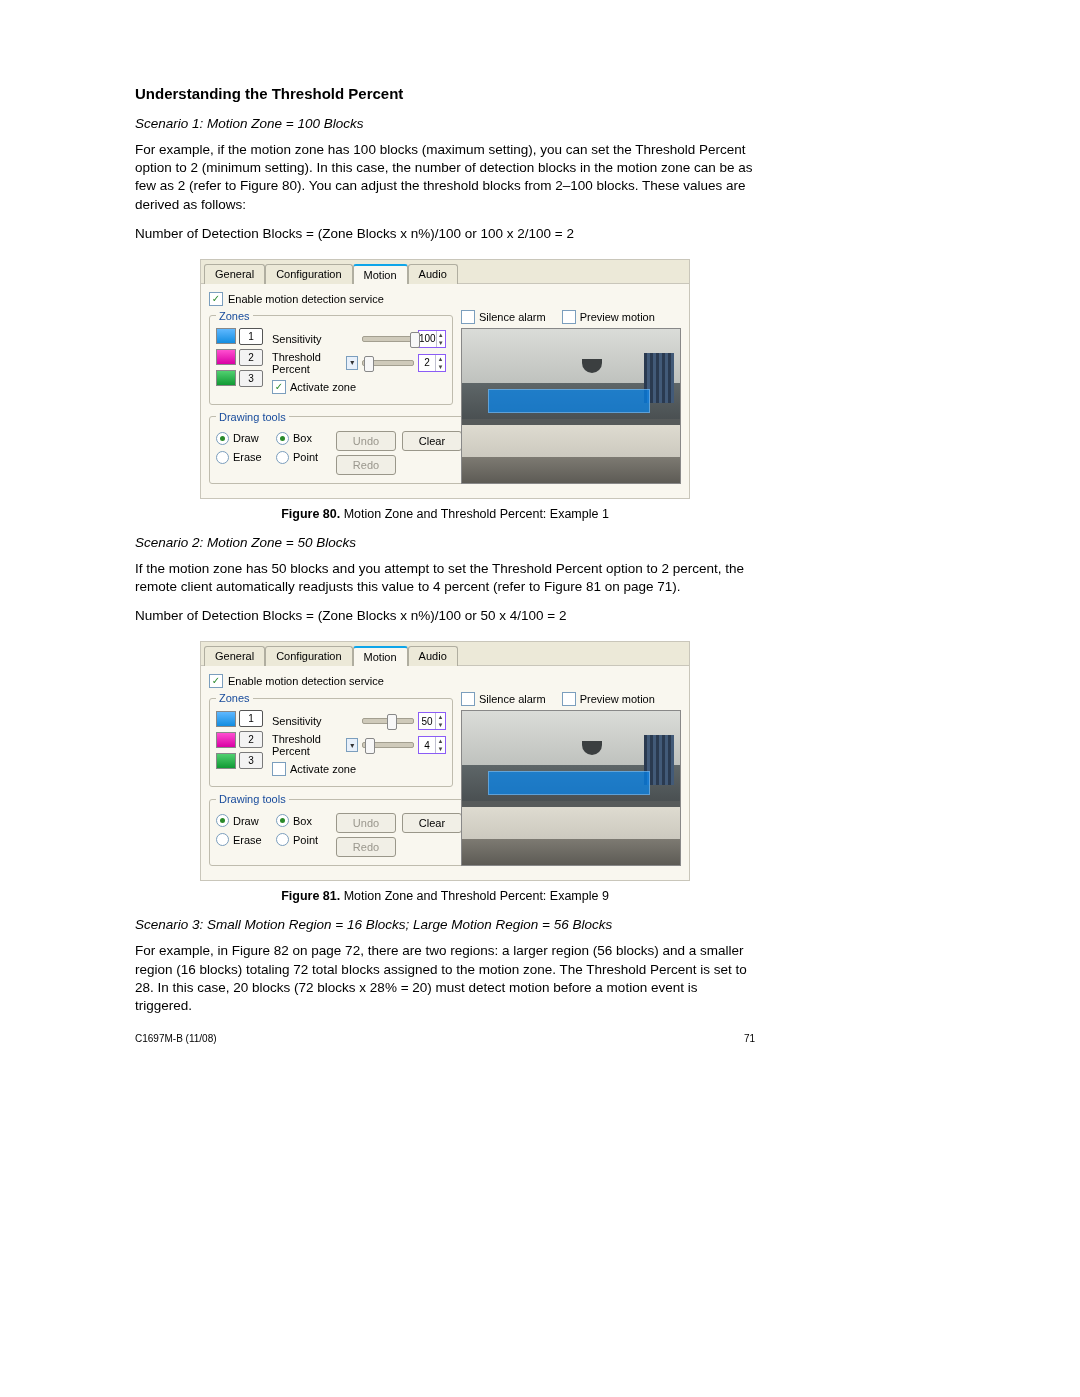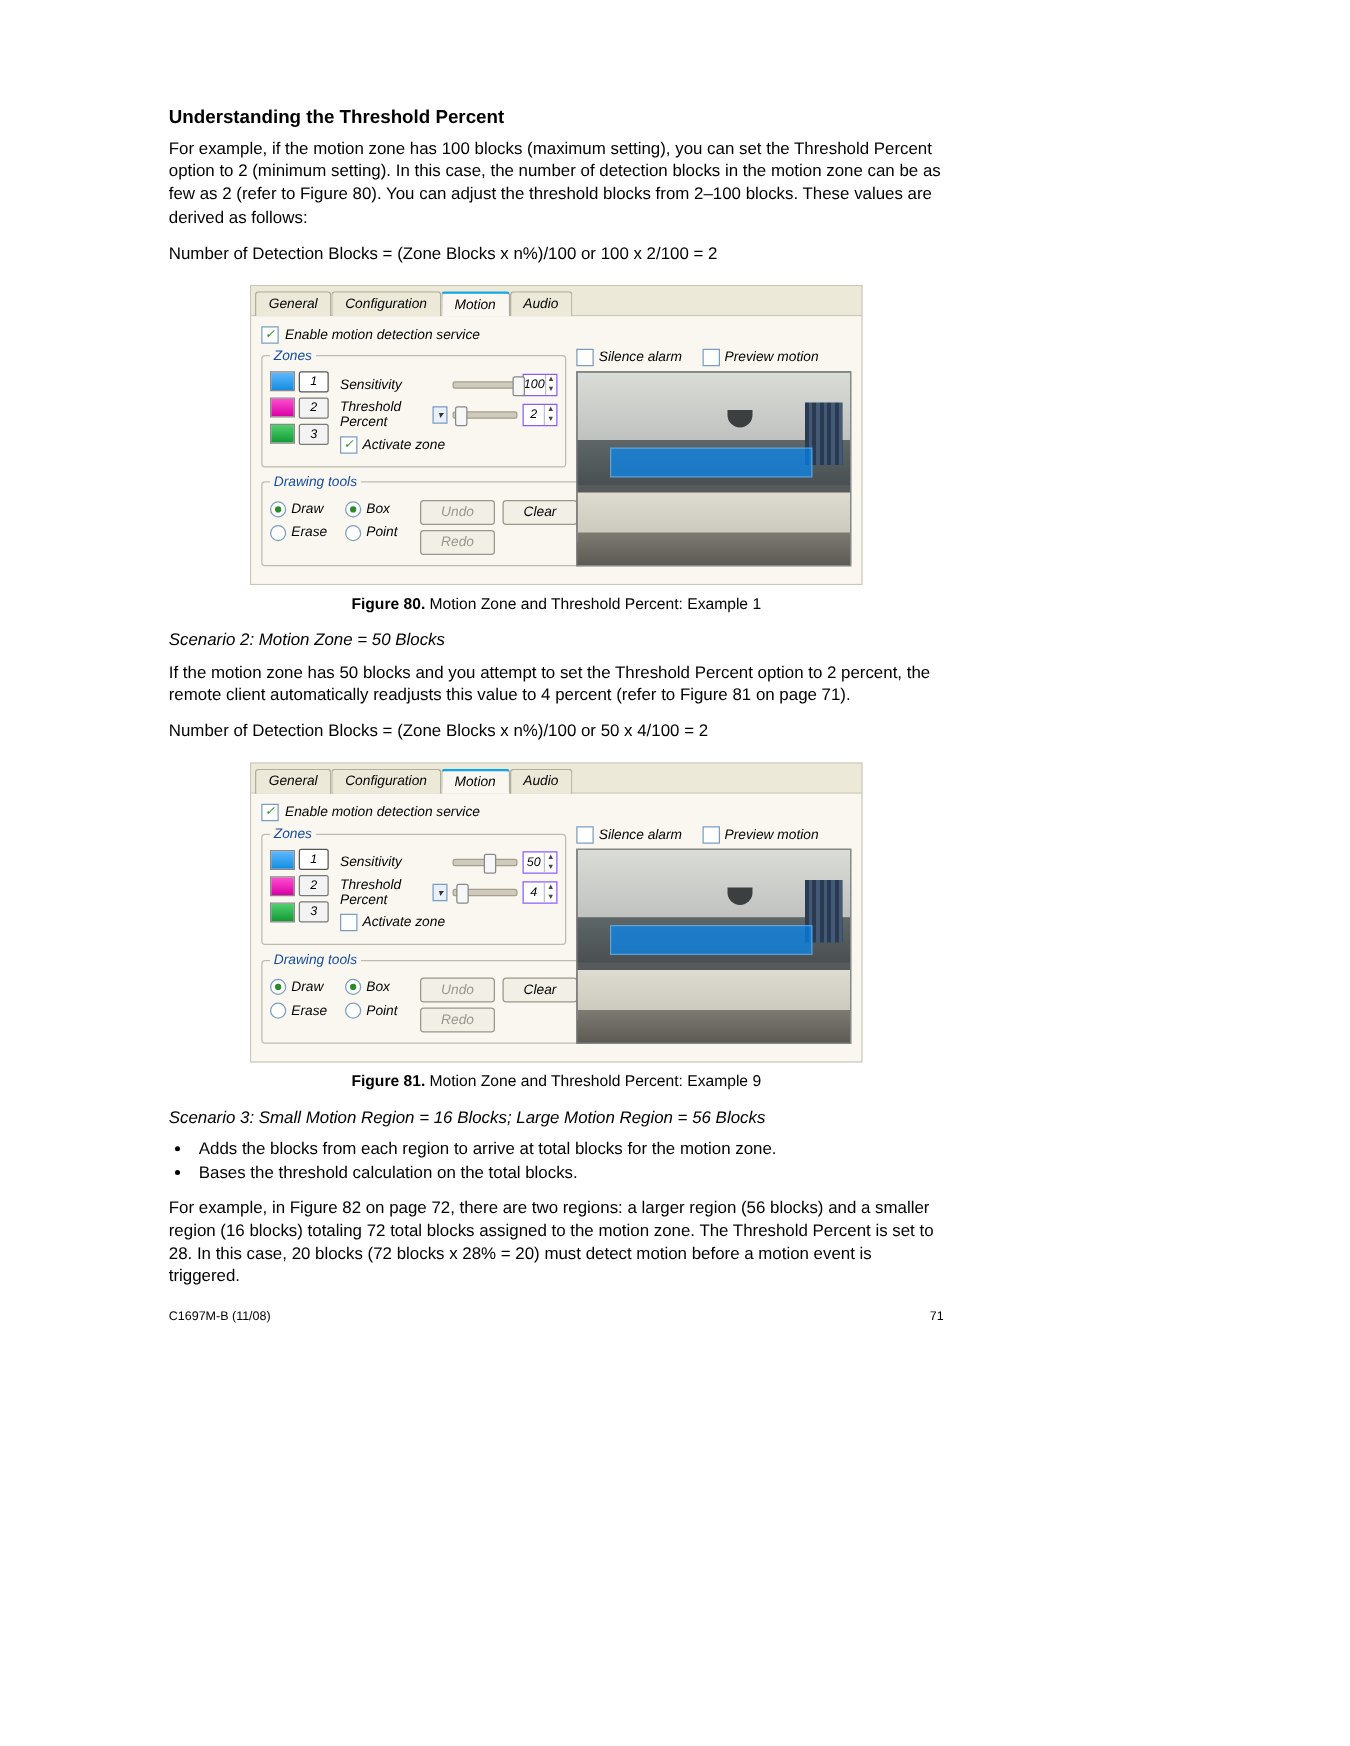--- a/index.html
+++ b/index.html
@@ -31,21 +31,20 @@
     font-size: 13.5px;
     margin: 14px 0 10px 0;
   }
   p.formula {
     font-size: 13.5px;
     margin: 6px 0 14px 0;
   }
   .figure-wrap {
     text-align: center;
     margin: 18px 0 6px 0;
-    font-style: italic;
   }
   .figure-caption {
     font-size: 12.5px;
     margin: 8px 0 14px 0;
     text-align: center;
   }
   .figure-caption b { font-weight: bold; }
   ul.bullets {
     font-size: 13.5px;
     margin: 4px 0 12px 20px;
@@ -277,20 +276,21 @@
   .preview .window{position:absolute;top:24px;right:6px;width:30px;height:50px;background:repeating-linear-gradient(90deg,#2a3a50 0 3px,#425a78 3px 6px);}
   .preview .cam{position:absolute;top:30px;left:120px;width:20px;height:14px;background:#3b3f40;border-radius:0 0 10px 10px;}
 </style>
 </head>
 <body>
 
 <div class="page">
 
   <h2>Understanding the Threshold Percent</h2>
 
+  <p class="scenario">Scenario 1: Motion Zone = 100 Blocks</p>
   <p class="body">For example, if the motion zone has 100 blocks (maximum setting), you can set the Threshold Percent option to 2 (minimum setting). In this case, the number of detection blocks in the motion zone can be as few as 2 (refer to Figure 80). You can adjust the threshold blocks from 2–100 blocks. These values are derived as follows:</p>
   <p class="formula">Number of Detection Blocks = (Zone Blocks x n%)/100 or 100 x 2/100 = 2</p>
 
   <div class="figure-wrap">
     <div class="ui-panel">
       <div class="tabs">
         <div class="tab">General</div>
         <div class="tab">Configuration</div>
         <div class="tab active">Motion</div>
         <div class="tab">Audio</div>
@@ -544,23 +544,19 @@
                 <div class="floor"></div>
             </div>
           </div>
         </div>
       </div>
     </div>
   </div>
   <p class="figure-caption"><b>Figure 81.</b><span>  Motion Zone and Threshold Percent: Example 9</span></p>
 
   <p class="scenario">Scenario 3: Small Motion Region = 16 Blocks; Large Motion Region = 56 Blocks</p>
-  <ul class="bullets">
-    <li>Adds the blocks from each region to arrive at total blocks for the motion zone.</li>
-    <li>Bases the threshold calculation on the total blocks.</li>
-  </ul>
   <p class="body">For example, in Figure 82 on page 72, there are two regions: a larger region (56 blocks) and a smaller region (16 blocks) totaling 72 total blocks assigned to the motion zone. The Threshold Percent is set to 28. In this case, 20 blocks (72 blocks x 28% = 20) must detect motion before a motion event is triggered.</p>
 
   <div class="footer">
     <span>C1697M-B (11/08)</span>
     <span>71</span>
   </div>
 </div>
 
 </body></html>

